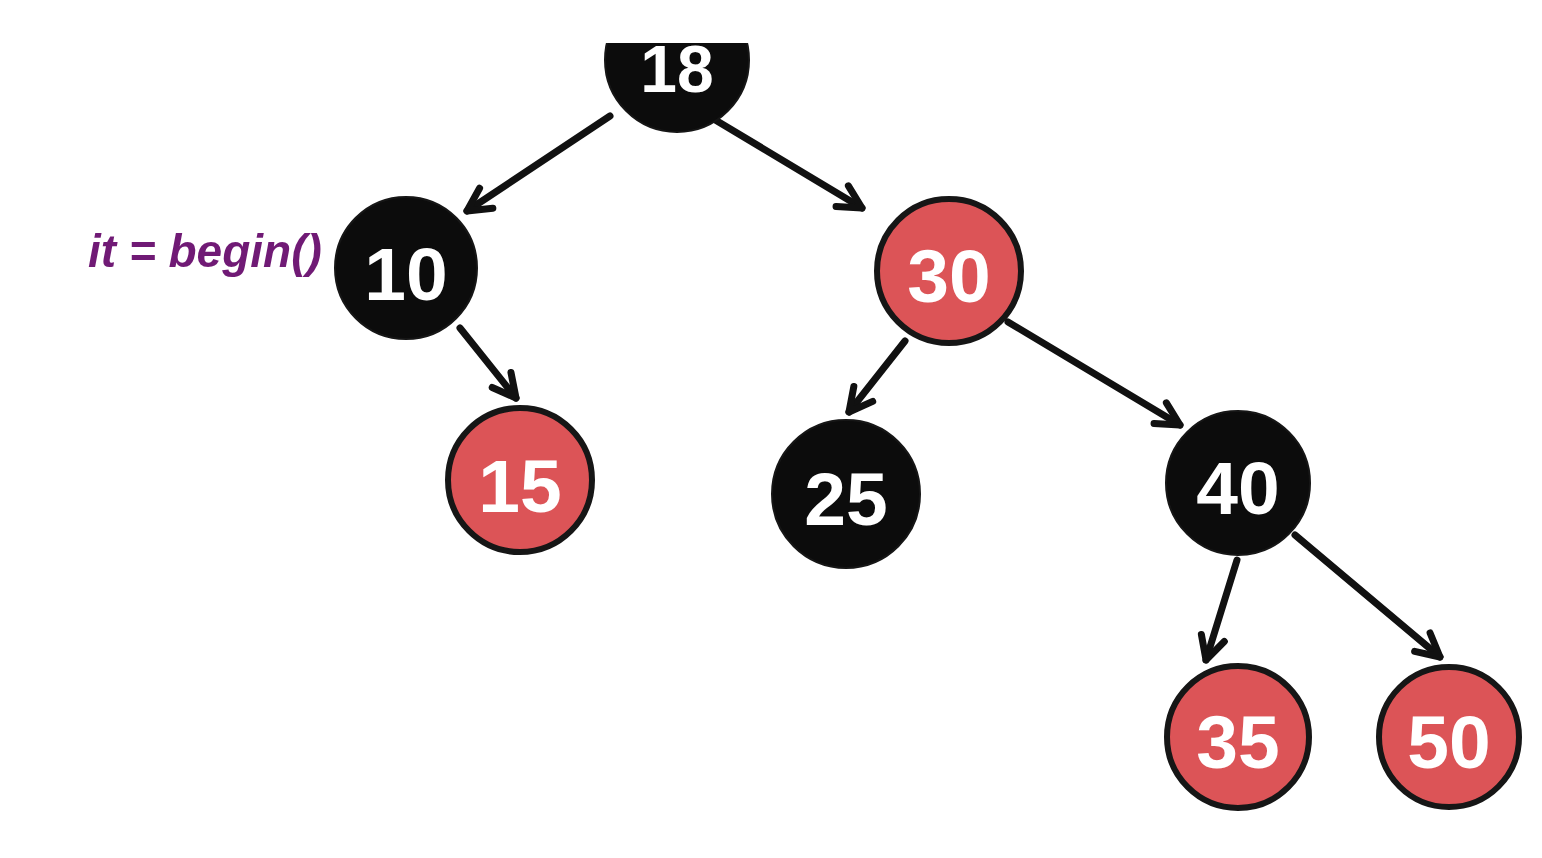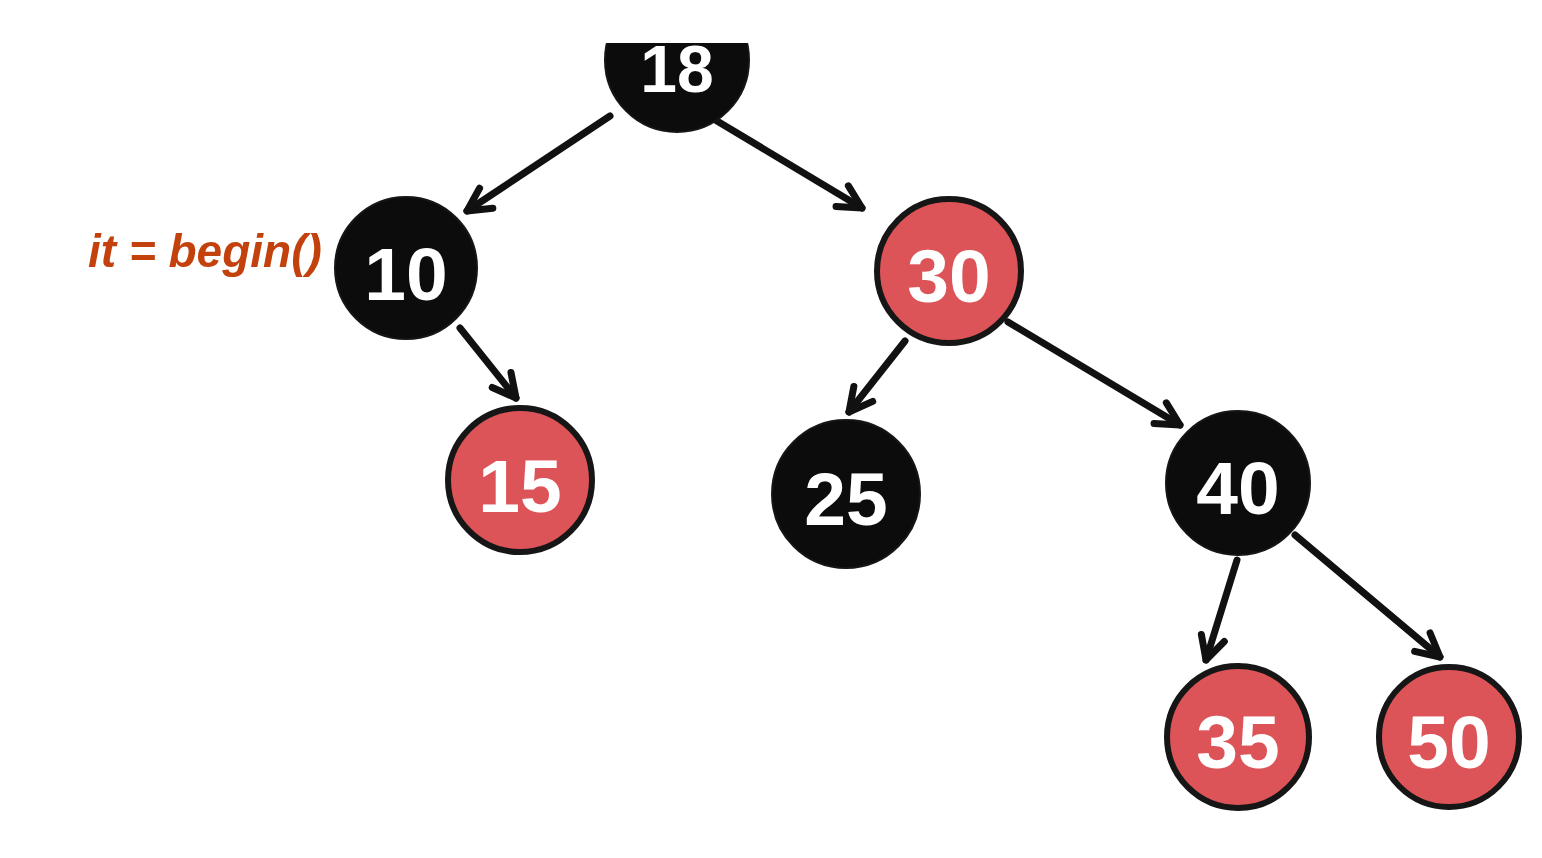--- a/index.html
+++ b/index.html
@@ -97,14 +97,14 @@
       <g>
         <circle cx="1238" cy="737" r="71" fill="#dc5457" stroke="#161616" stroke-width="6"></circle>
         <text x="1238" y="742" text-anchor="middle" dominant-baseline="central" fill="#ffffff" font-size="75" class="node-text">35</text>
       </g>
       <g>
         <circle cx="1449" cy="737" r="70" fill="#dc5457" stroke="#161616" stroke-width="6"></circle>
         <text x="1449" y="742" text-anchor="middle" dominant-baseline="central" fill="#ffffff" font-size="75" class="node-text">50</text>
       </g>
       <rect x="0" y="0" width="1542" height="43" fill="#ffffff"></rect>
     </svg>
-  <div class="iterator-label" style="color: #c2410c;">it = begin()</div>
+  <div class="iterator-label" style="color: #701a75;">it = begin()</div>
 </div>
 
 </body></html>

